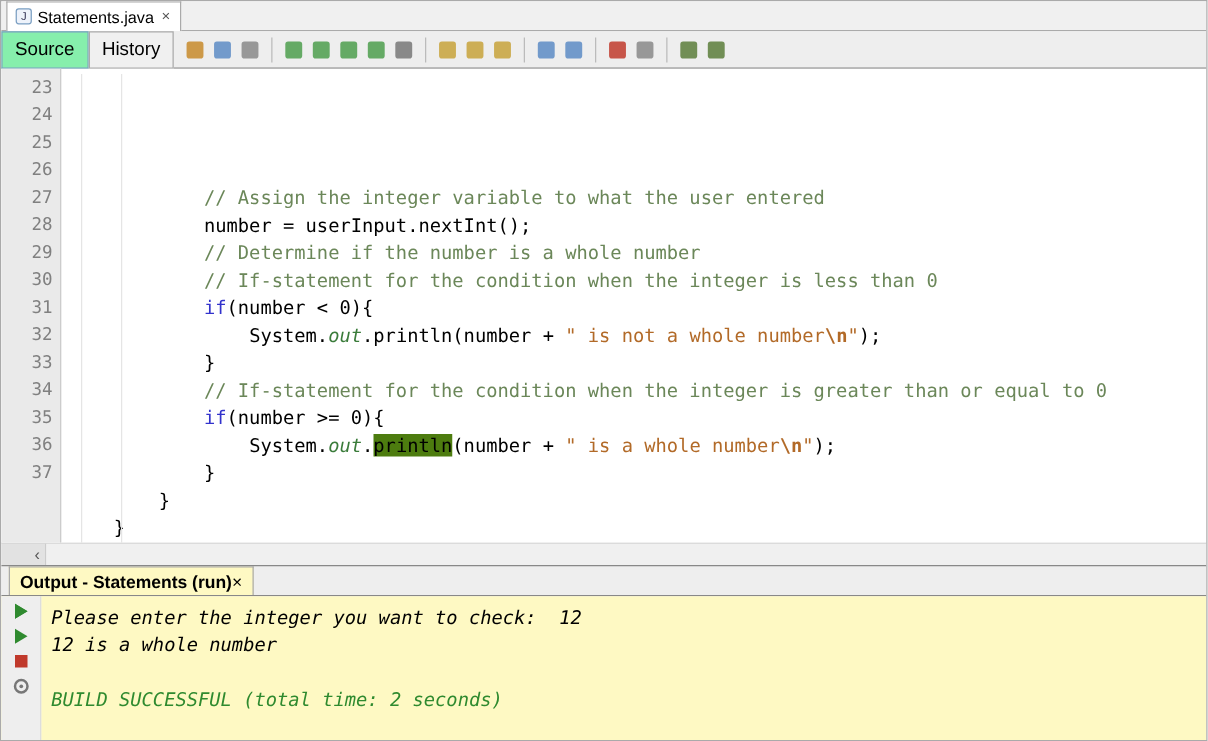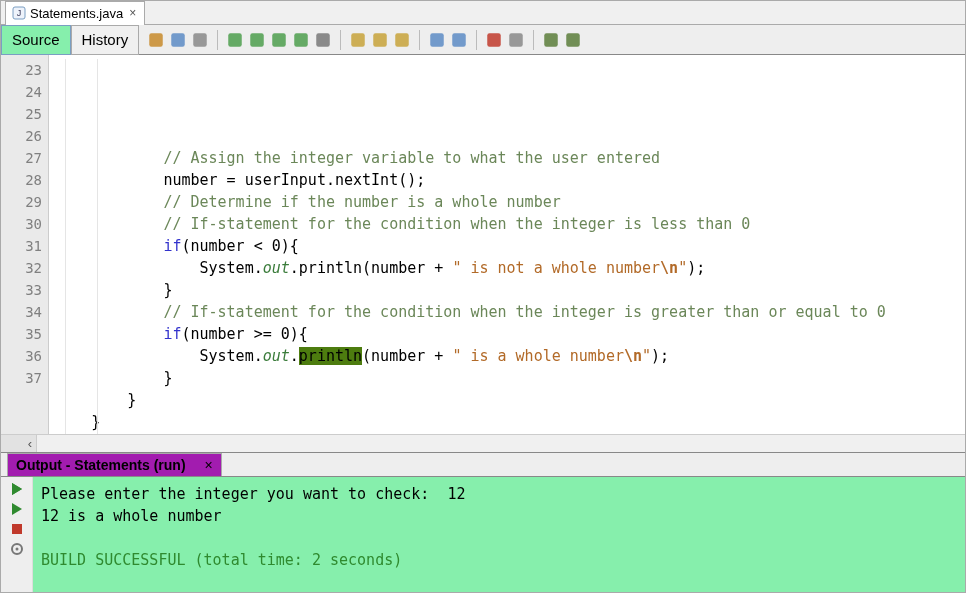--- a/index.html
+++ b/index.html
@@ -123,32 +123,33 @@
   .hscroll-row .track { flex:1; height:100%; background:#f0f0f0;}
   .output-header {
     height: 26px;
     background: #eee;
     border-top: 1px solid #888;
     border-bottom: 1px solid #888;
     display:flex; align-items:center;
     padding: 0 6px;
   }
   .output-tab-like {
-    display:flex; align-items:center; gap:19px;
+    display:flex; align-items:center; gap:0;
     padding: 3px 8px;
     border: 1px solid #aaa;
     border-bottom:none;
-    background:#a21caf;
+    background:#fef9c3;
     font-weight:bold;
     font-size:14px;
   }
   .output-panel {
     display:flex;
     height: 118px;
-    background:#86efac;
+    background:#fef9c3;
+    font-style:italic;
   }
   .output-side {
     width: 32px;
     background: #eee;
     border-right:1px solid #ddd;
     display:flex; flex-direction:column; align-items:center;
     gap:4px; padding-top:4px;
   }
   .oico { width:16px; height:16px; cursor:pointer;}
   .output-text {

